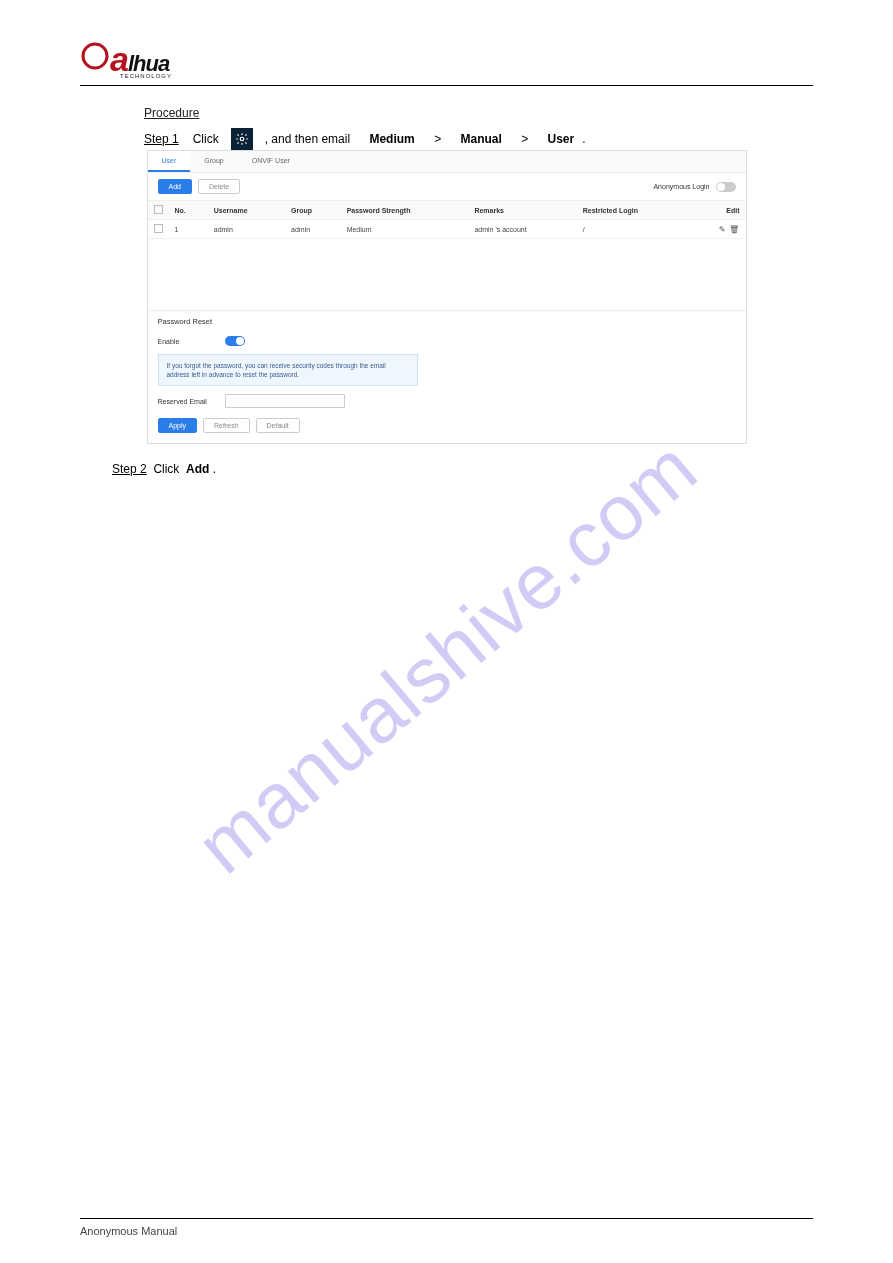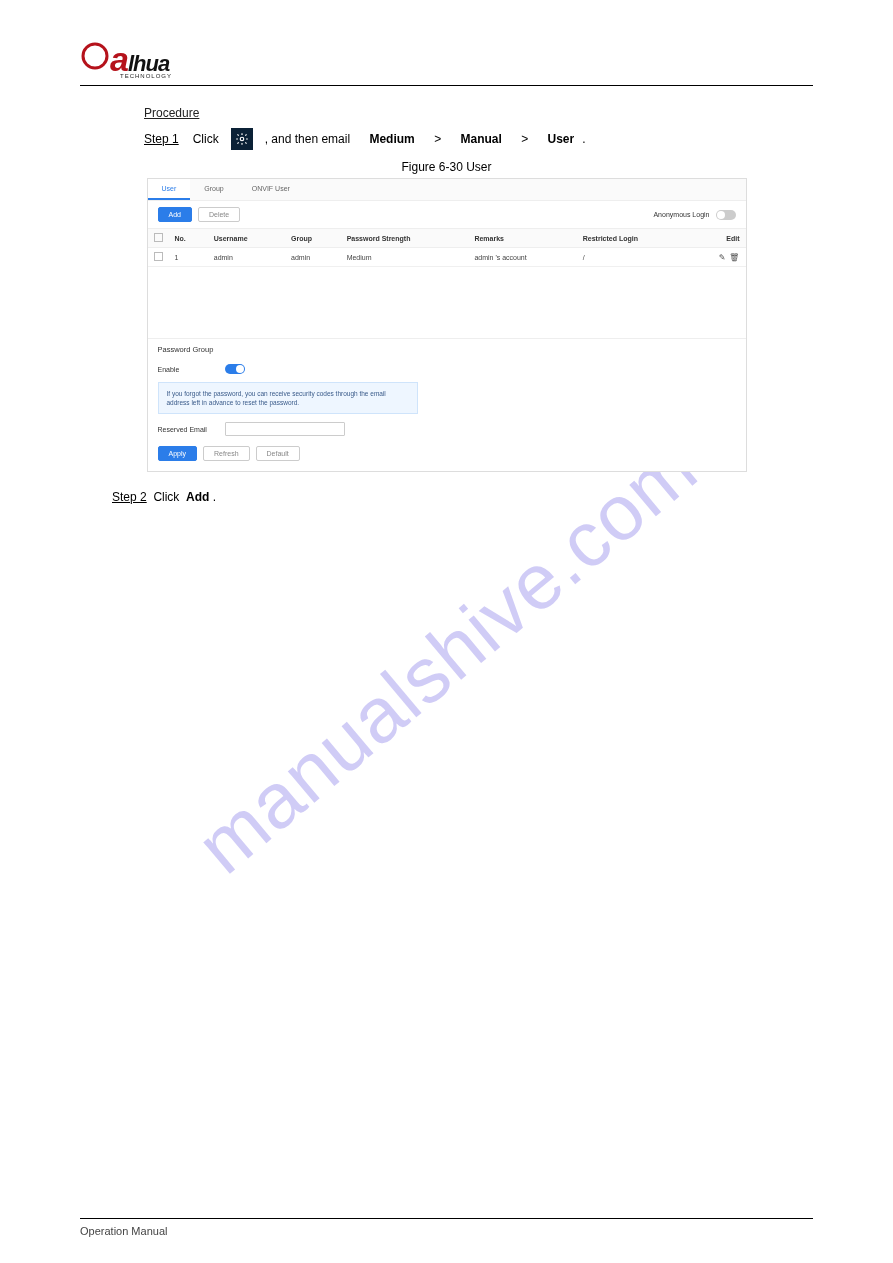--- a/index.html
+++ b/index.html
@@ -122,21 +122,20 @@
     </span>
     <span>, and then email</span>
     &nbsp;<b>Medium</b>&nbsp;
     <span>&gt;</span>&nbsp;
     <b>Manual</b>&nbsp;
     <span>&gt;</span>&nbsp;
     <b>User</b>
     <span>.</span>
   </div>
 
-  <div class="figure-label">Figure 6-30 User</div>
 
   <div class="figure-card">
     <div class="tabs-row">
       <div class="tab active">User</div>
       <div class="tab">Group</div>
       <div class="tab">ONVIF User</div>
     </div>
     <div class="toolbar-row">
       <div class="btn primary">Add</div>
       <div class="btn">Delete</div>
@@ -175,21 +174,21 @@
                 <div class="edit-icons">
             <span>✎</span>
             <span>🗑</span>
           </div>
               </td>
         </tr>
       </tbody>
     </table>
     </div>
 
-    <div class="section-title">Password Group</div>
+    <div class="section-title">Password Reset</div>
     <div class="row-inline">
       <span class="lbl">Enable</span>
       <div class="toggle on">
           <div class="knob"></div>
         </div>
     </div>
     <div class="info-box">If you forgot the password, you can receive security codes through the email address left in advance to reset the password.</div>
     <div class="row-inline">
       <span class="lbl">Reserved Email</span>
       <input class="text-input" style="">
@@ -205,15 +204,15 @@
     <span class="u">Step 2</span>&nbsp;
     <span>Click</span>&nbsp;
     <b>Add</b>
     <span>.</span>
   </div>
 
 </div>
 
 <div class="footer-line"></div>
 <div class="footer-text">
-  <span>Operation Manual</span>
+  <span>Anonymous Manual</span>
   <span></span>
 </div>
 
 </body></html>

